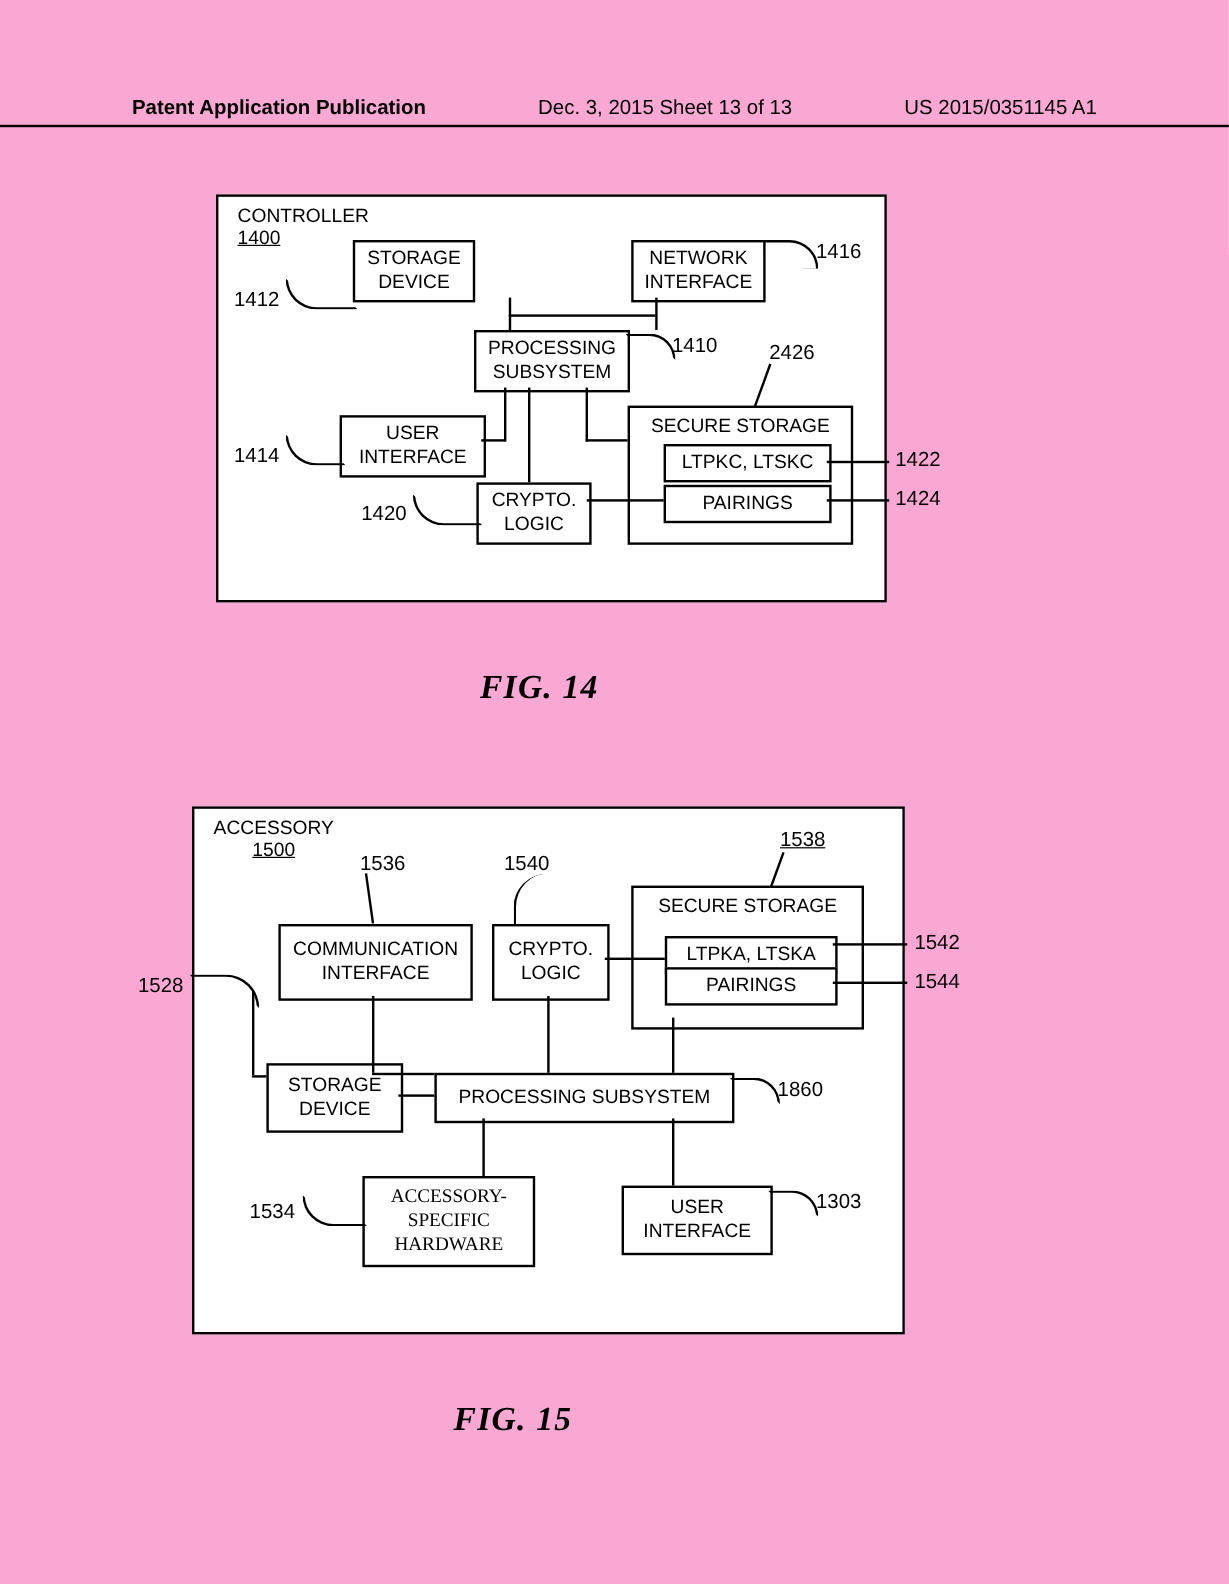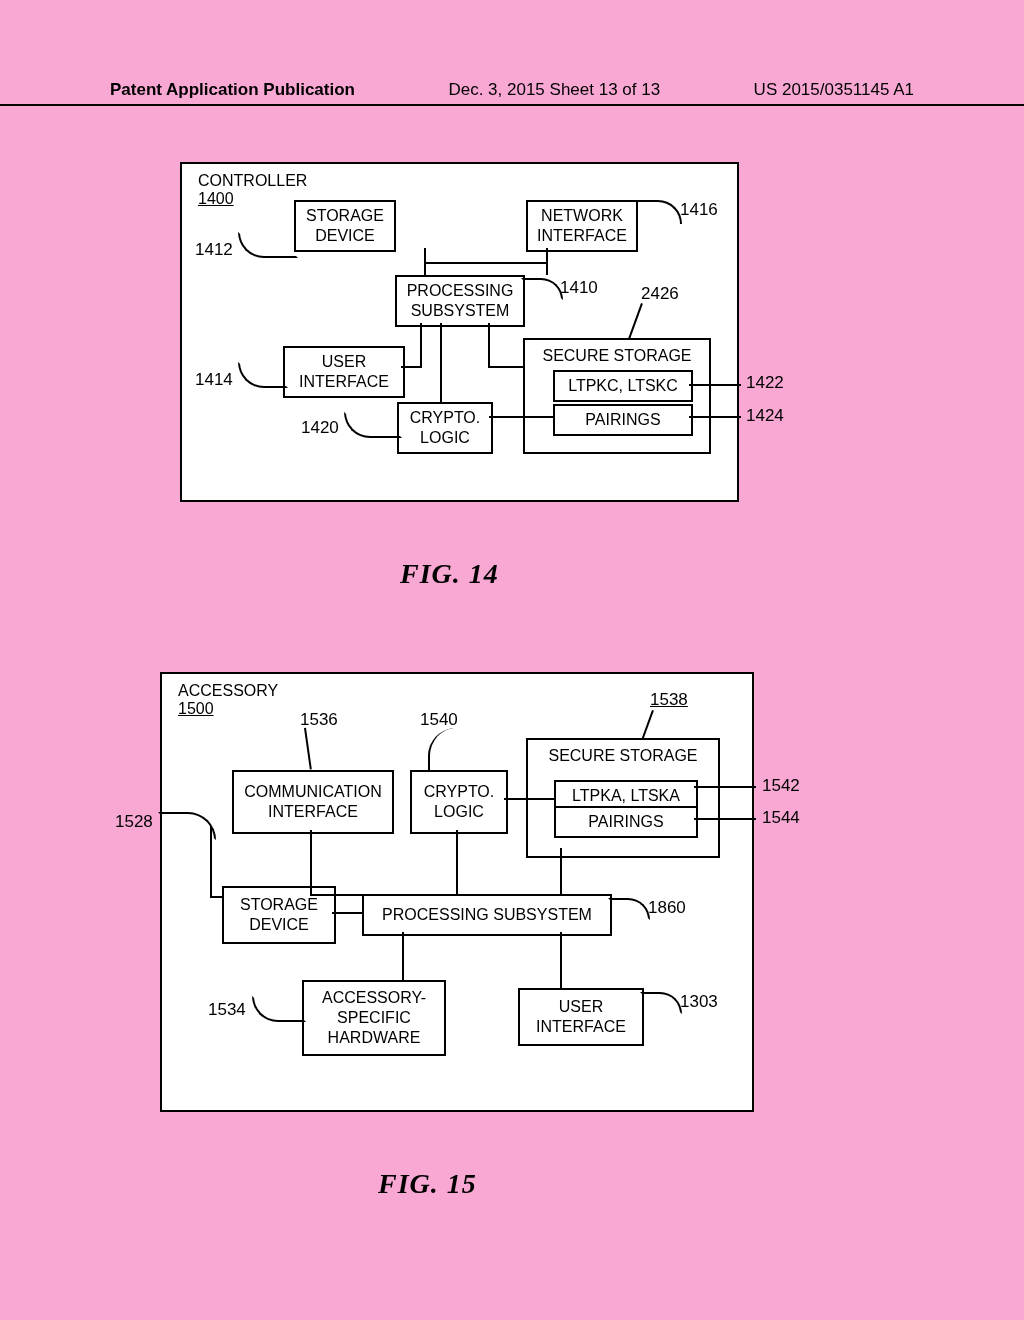--- a/index.html
+++ b/index.html
@@ -173,21 +173,21 @@
 
   <div class="ref-num" style="left:746px; top:406px;">1424</div>
   <div class="conn h" style="left:689px; top:416px; width:52px;"></div>
 
   <div class="ref-num" style="left:301px; top:418px;">1420</div>
   <div class="curve" style="left:344px; top:412px; width:54px; height:22px; border-color:transparent; border-bottom-color:#000; border-left-color:#000; border-radius:0 0 0 40px;"></div>
 
   <div class="fig-label" style="left:400px; top:558px;">FIG. 14</div>
 
   <div class="box outer" style="left:160px; top:672px; width:590px; height:436px; border-width:2.5px;"></div>
-  <div class="title-text" style="left:178px; top:682px;">
+  <div class="title-text" style="left:178px; top:682px;text-align:center;">
     <span>ACCESSORY</span><br>
     <span class="ref-underline">1500</span>
   </div>
 
   <div class="box" style="left:232px; top:770px; width:158px; height:60px;">
     <span style="white-space:pre-line;">COMMUNICATION
 INTERFACE</span>
   </div>
 
   <div class="box" style="left:410px; top:770px; width:94px; height:60px;">
@@ -210,21 +210,21 @@
   <div class="box" style="left:222px; top:886px; width:110px; height:54px;">
     <span style="white-space:pre-line;">STORAGE
 DEVICE</span>
   </div>
 
   <div class="box" style="left:362px; top:894px; width:246px; height:38px;">
     <span>PROCESSING SUBSYSTEM</span>
   </div>
 
   <div class="box" style="left:302px; top:980px; width:140px; height:72px;">
-    <span style="white-space:pre-line;">ACCESSORY-
+    <span style="white-space:pre-line;font-family:Liberation Serif, serif;">ACCESSORY-
 SPECIFIC
 HARDWARE</span>
   </div>
 
   <div class="box" style="left:518px; top:988px; width:122px; height:54px;">
     <span style="white-space:pre-line;">USER
 INTERFACE</span>
   </div>
 
   <div class="conn h" style="left:504px; top:798px; width:50px;"></div>

